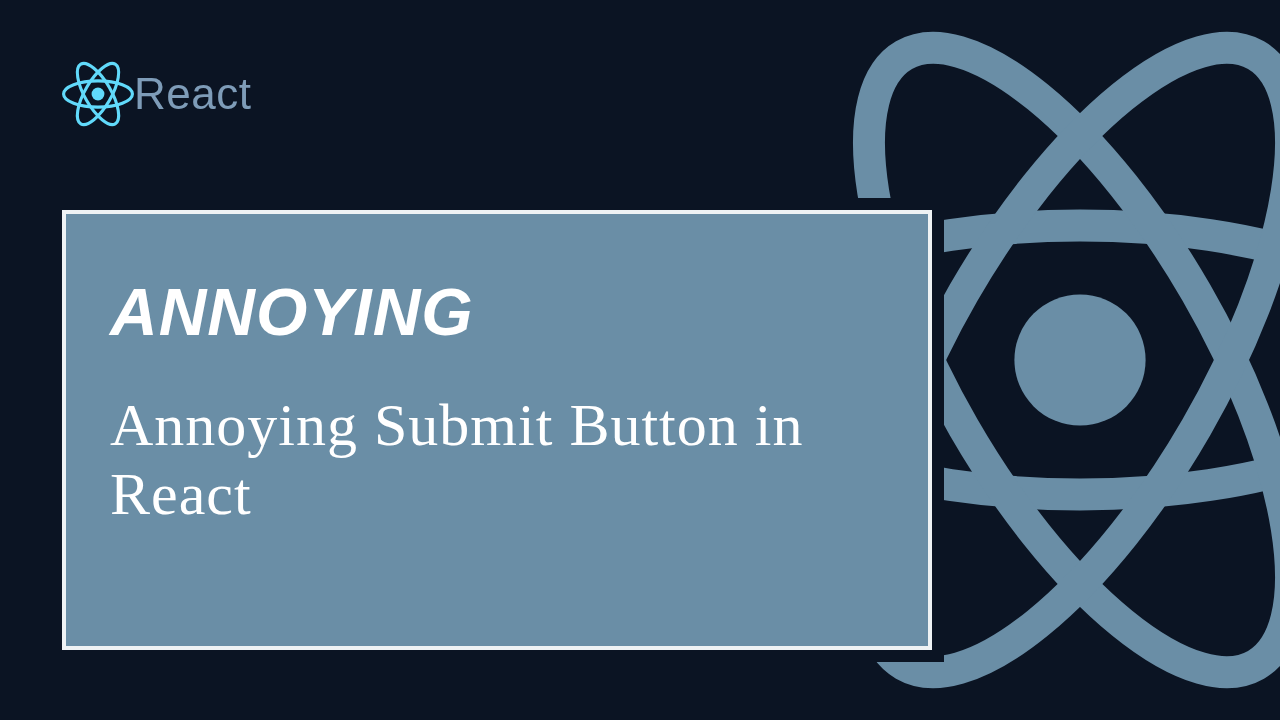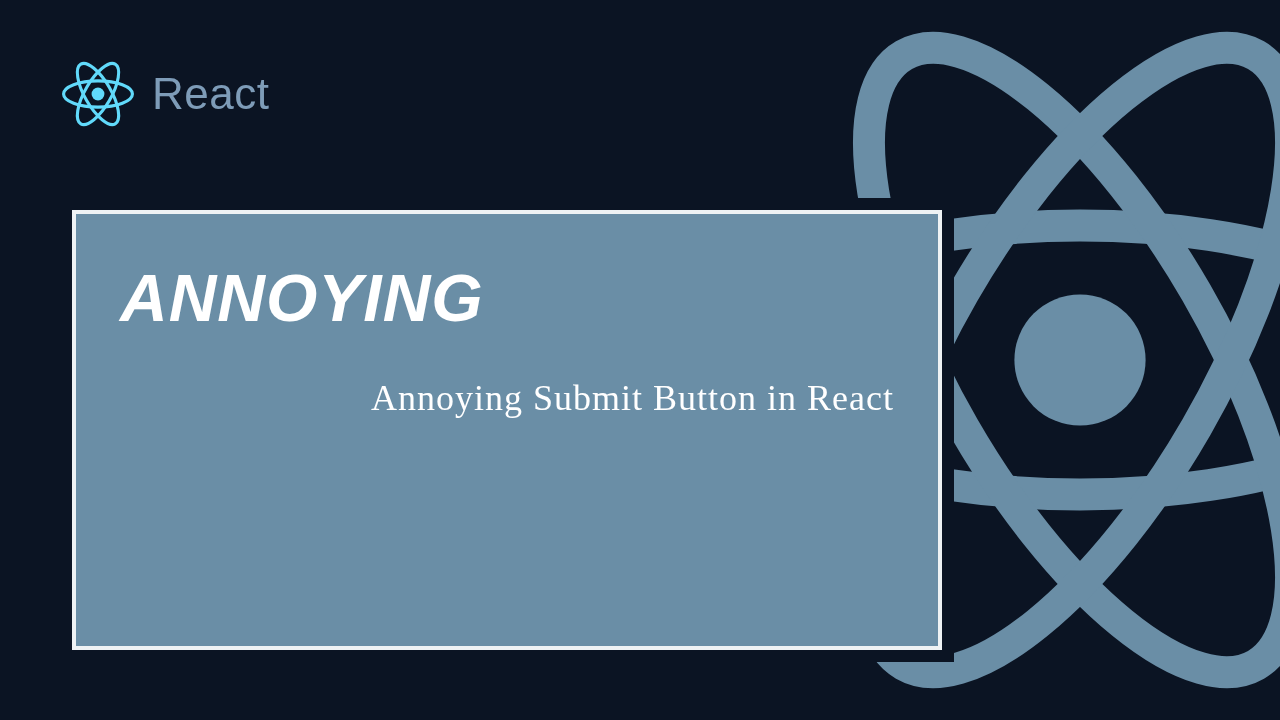--- a/index.html
+++ b/index.html
@@ -19,61 +19,59 @@
     width: 800px;
     height: 800px;
     opacity: 1;
   }
   .logo-row {
     position: absolute;
     top: 58px;
     left: 62px;
     display: flex;
     align-items: center;
-    gap: 18px;
   }
   .small-atom {
     width: 72px;
     height: 72px;
   }
   .logo-text {
     color: #7e9cb8;
     font-size: 44px;
     font-weight: 400;
     letter-spacing: 0.5px;
   }
   .card {
     position: absolute;
-    left: 72px;
+    left: 62px;
     top: 210px;
     width: 870px;
     height: 440px;
     background: #6a8ea6;
     border: 4px solid #eef2f4;
     outline: 12px solid #0b1423;
     box-shadow: 0 0 0 12px #0b1423;
-    padding: 50px 44px;
+    padding: 64px 44px;
     z-index: 2;
   }
   .title-line {
     color: #ffffff;
     font-weight: 800;
     font-style: italic;
     font-size: 66px;
     line-height: 1.05;
     letter-spacing: 1px;
   }
   .subtitle {
     margin-top: 44px;
     color: #ffffff;
     font-family: "Brush Script MT", "Segoe Script", cursive;
-    font-size: 36px;
+    font-size: 60px;
     font-weight: 500;
     letter-spacing: 1px;
-    text-align: right;
   }
 </style>
 </head>
 <body>
 
 <svg class="bg-atom" viewBox="-11.5 -12.5 23 25">
   <circle cx="0" cy="0" r="2.05" fill="#6a8ea6"></circle>
   <g stroke="#6a8ea6" stroke-width="1" fill="none">
     <ellipse rx="11" ry="4.2"></ellipse>
     <ellipse rx="11" ry="4.2" transform="rotate(60)"></ellipse>

